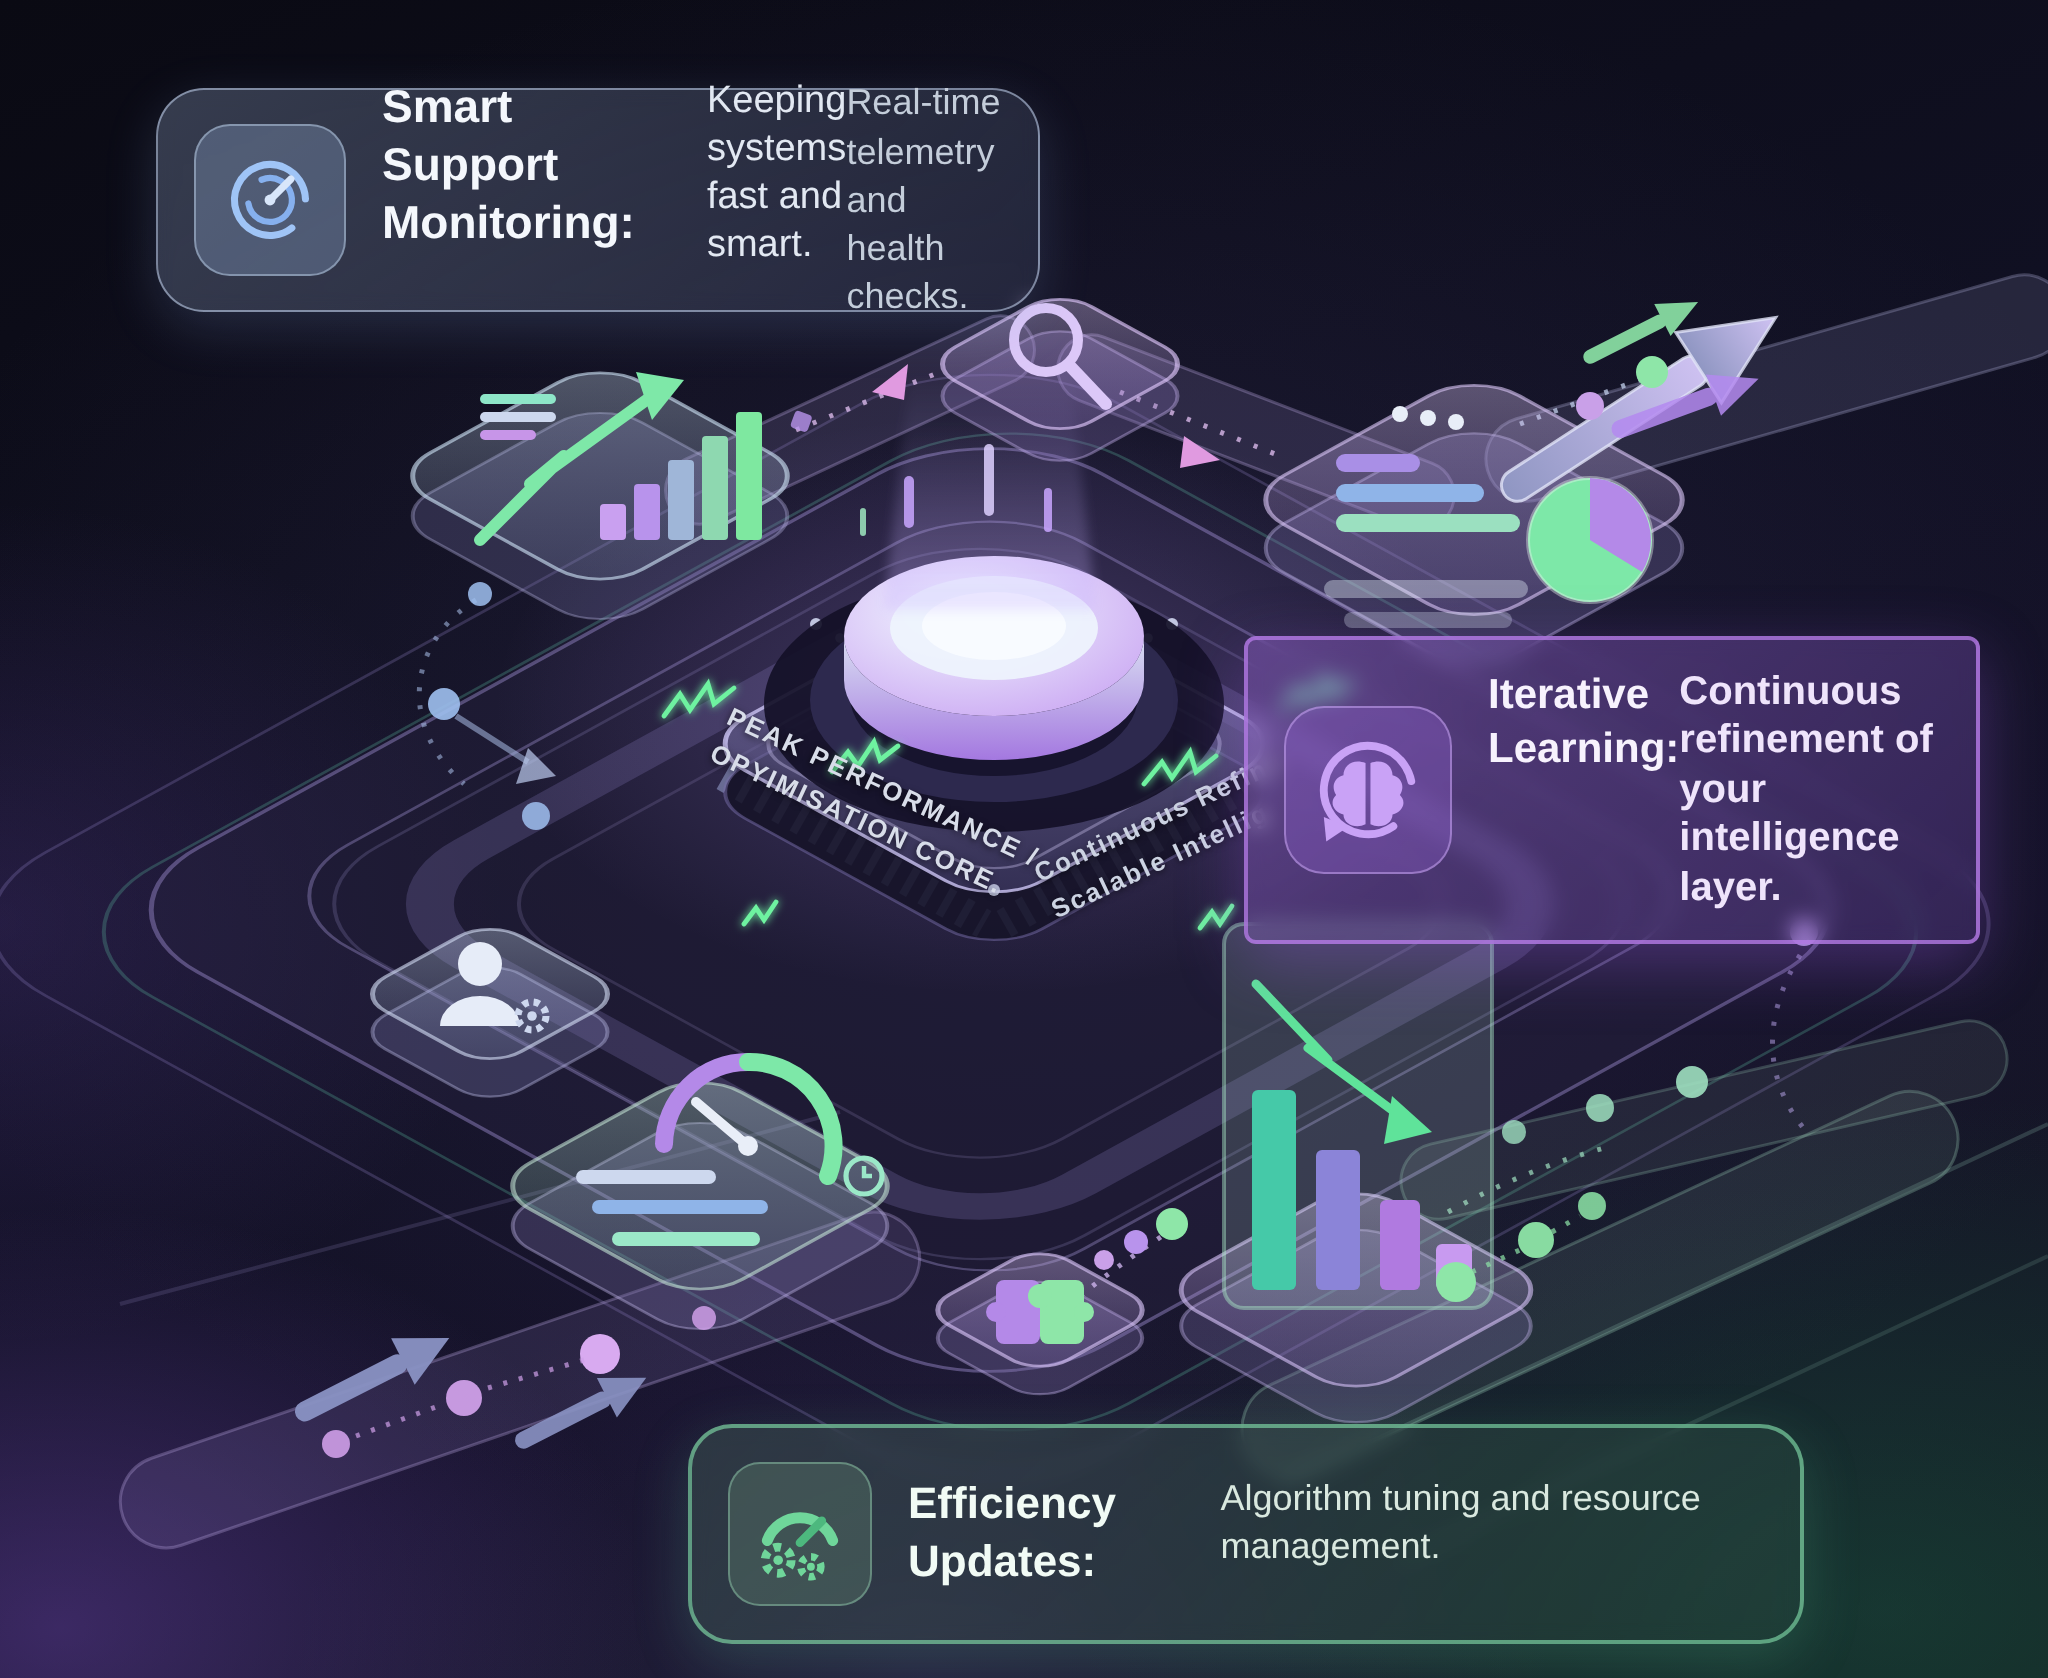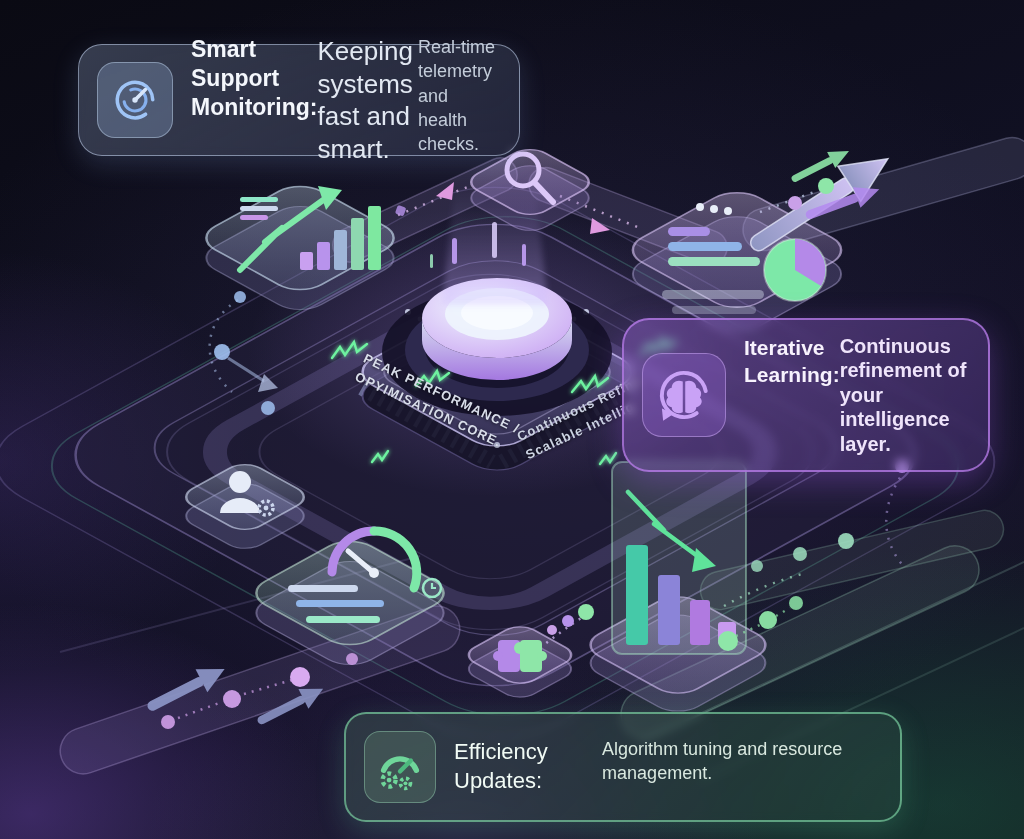--- a/index.html
+++ b/index.html
@@ -22,34 +22,34 @@
   .card{position:absolute;z-index:3;display:flex;align-items:center;gap:18px;
     border-radius:24px;box-sizing:border-box;padding:14px 18px;backdrop-filter:blur(5px);}
   .card .icon-tile{flex:0 0 auto;display:flex;align-items:center;justify-content:center;
     border-radius:18px;box-sizing:border-box;}
   .card .txt{display:flex;flex-direction:row;justify-content:center;}
   .card.monitoring{left:78px;top:44px;width:442px;height:112px;
     background:linear-gradient(135deg,rgba(156,176,212,.30),rgba(120,140,180,.16));
     border:1.5px solid rgba(196,214,240,.55);box-shadow:0 8px 26px rgba(130,160,215,.20);}
   .card.monitoring .icon-tile{width:76px;height:76px;background:rgba(150,175,215,.30);border:1.5px solid rgba(200,220,245,.45);}
   .card.monitoring .t1{font-size:23px;font-weight:700;color:#f4f7fc;line-height:1.25;}
-  .card.monitoring .t2{font-size:26px;color:#e2e8f2;line-height:1.25;}
+  .card.monitoring .t2{font-size:19px;color:#e2e8f2;line-height:1.25;margin-left:36px;}
   .card.monitoring .t3{font-size:18px;color:#c4cdda;line-height:1.35;}
-  .card.learning{left:622px;top:318px;width:368px;height:154px;border-radius:27px;
+  .card.learning{left:622px;top:318px;width:368px;height:154px;border-radius:6px;
     background:linear-gradient(135deg,rgba(150,100,210,.46),rgba(105,70,165,.34));
     border:2px solid rgba(185,125,235,.75);box-shadow:0 10px 32px rgba(150,90,220,.35);}
   .card.learning .icon-tile{width:84px;height:84px;border-radius:20px;background:rgba(140,95,200,.38);border:1.5px solid rgba(208,172,248,.5);}
   .card.learning .t1{font-size:21px;font-weight:700;color:#f7f2fd;line-height:1.3;}
   .card.learning .t2{font-size:20px;color:#efe4fb;line-height:1.22;font-weight:bold;}
   .card.learning .t3{font-size:17px;color:#dbcbf0;line-height:1.25;margin-top:5px;}
   .card.efficiency{left:344px;top:712px;width:558px;height:110px;border-radius:22px;
     background:linear-gradient(135deg,rgba(80,120,100,.34),rgba(55,95,80,.24));
     border:2px solid rgba(128,217,168,.65);box-shadow:0 8px 28px rgba(90,200,150,.22);}
   .card.efficiency .icon-tile{width:72px;height:72px;border-radius:16px;background:rgba(100,135,115,.34);border:1.5px solid rgba(160,225,190,.4);}
-  .card.efficiency .t1{font-size:22px;font-weight:400;color:#f1fbf5;line-height:1.3;}
+  .card.efficiency .t1{font-size:22px;font-weight:700;color:#f1fbf5;line-height:1.3;}
   .card.efficiency .t2,.card.efficiency .t3{font-size:18px;color:#d9e8df;line-height:1.3;}
 </style>
 </head>
 <body>
 
 <div class="stage">
 
 <svg class="scene" width="1024" height="839" viewBox="0 0 1024 839">
   <defs>
     <linearGradient id="gGlassB" x1="0" y1="0" x2="1" y2="1">

